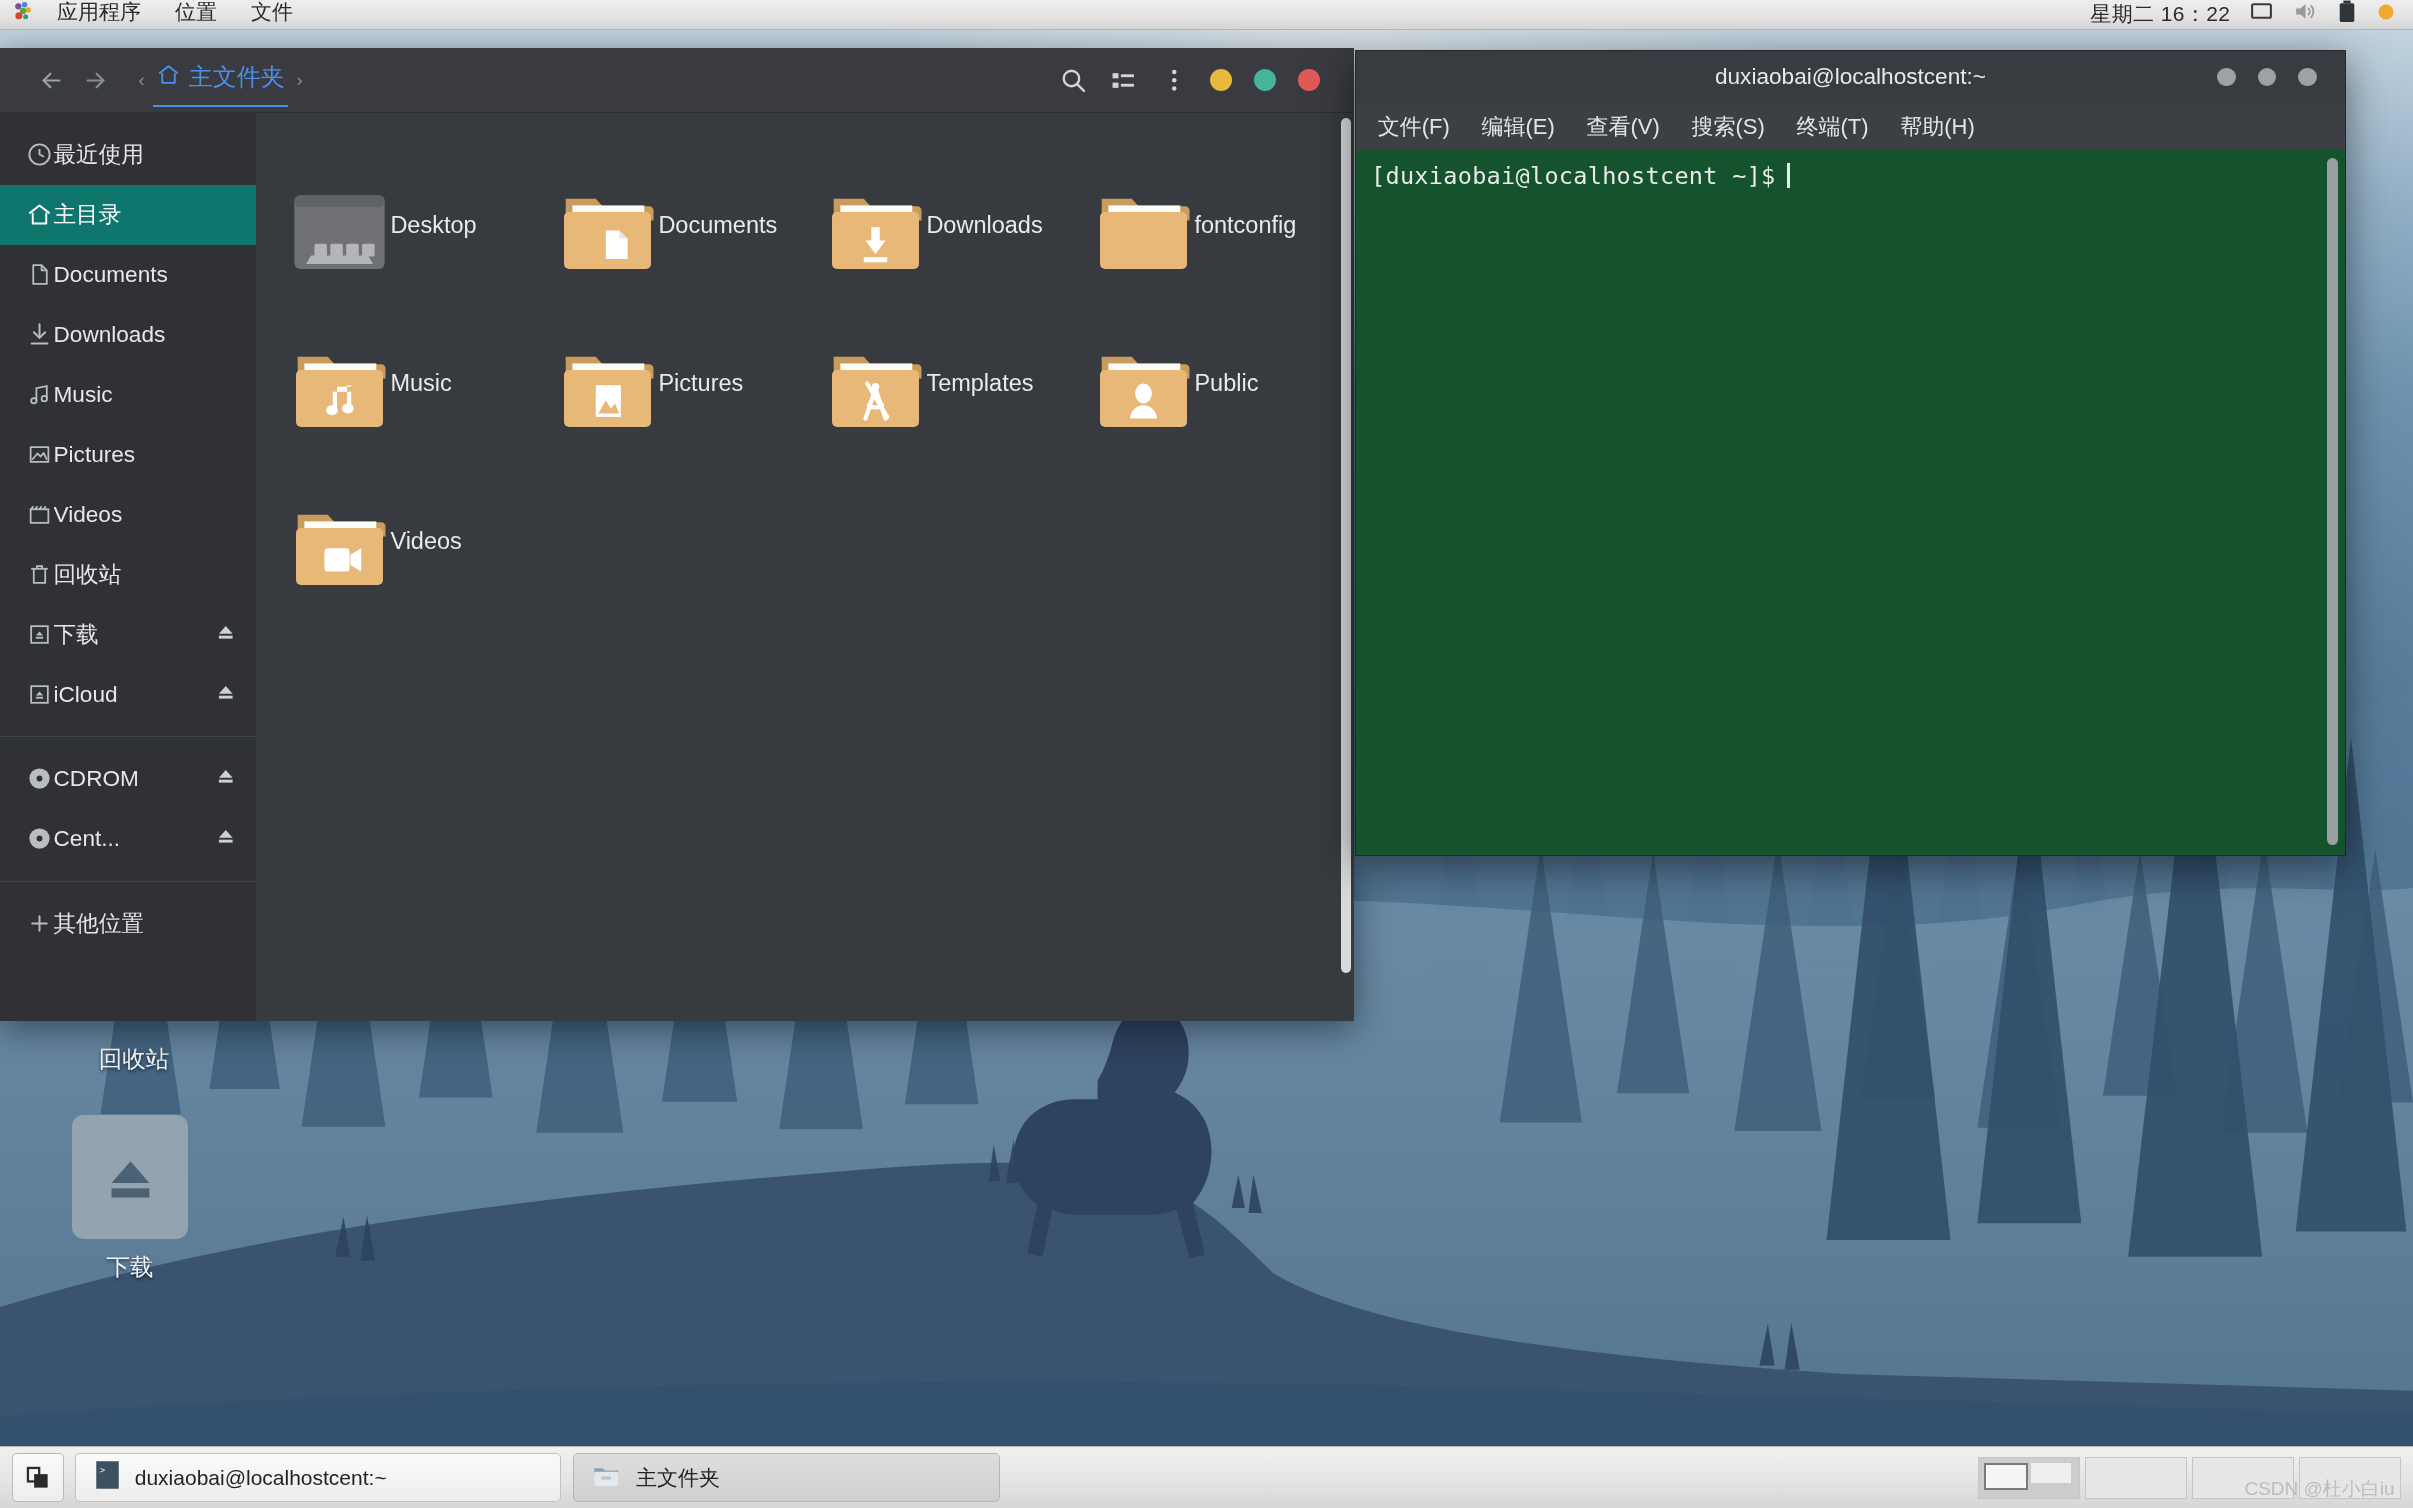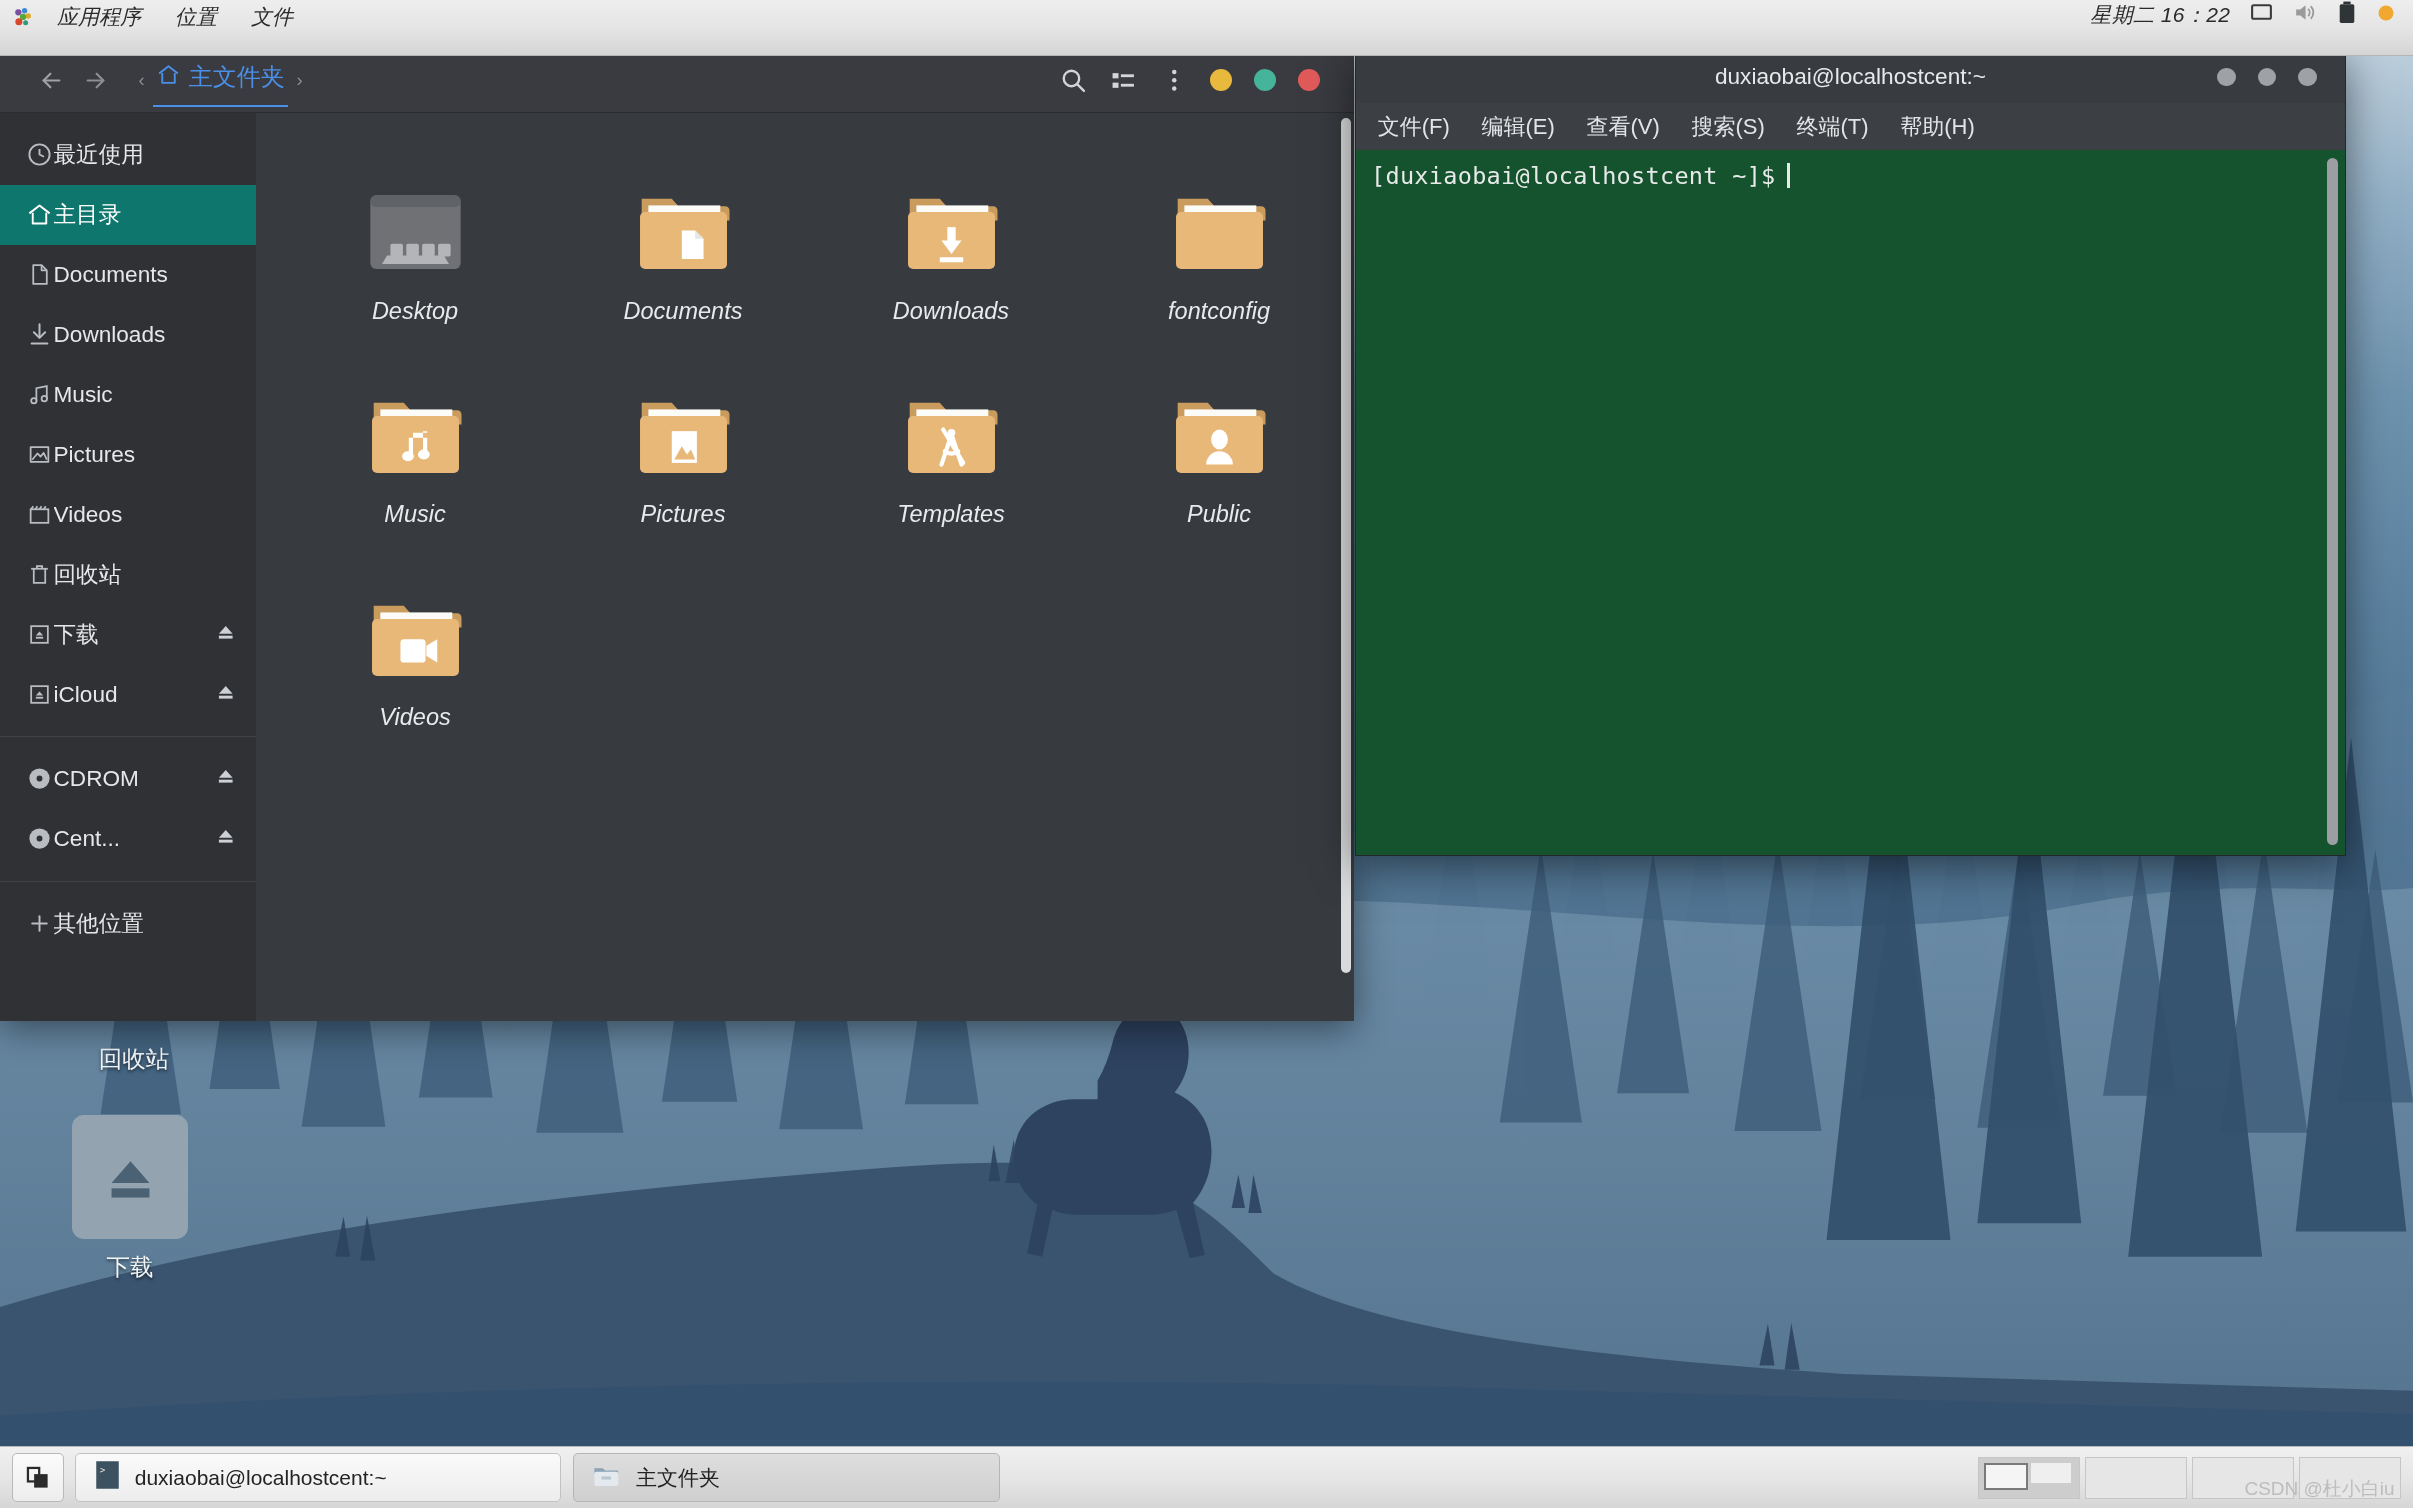--- a/index.html
+++ b/index.html
@@ -16,25 +16,25 @@
   .wall-sky {
     position:absolute; inset:0;
     background:
       radial-gradient(754px 436px at 55% 8%, #e9eef2 0%, #cfdbe4 28%, rgba(160,186,205,0) 62%),
       linear-gradient(180deg, #cbd9e3 0%, #93b0c6 13%, #6e93ae 26%, #5c82a0 40%, #4d7291 56%, #44637f 72%, #3d566e 88%, #3a5066 100%);
   }
   .wall svg { position:absolute; left:0; top:0; width:2413px; height:1508px; display:block; }
 
   
   .toppanel {
-    position:absolute; left:0; top:0; width:2413px; height:56px;
+    position:absolute; left:0; top:0; width:2413px; height:30px;
     background:linear-gradient(180deg,#eeeeee 0%,#e4e4e4 55%,#d4d4d4 100%);
     border-bottom:0.8px solid #b4b4b4;
-    display:flex; align-items:flex-start; z-index:60;
-    font-size:21px; color:#2b2b2b;font-style:italic;
+    display:flex; align-items:flex-end; z-index:60;
+    font-size:21px; color:#2b2b2b;
   }
   .tp-left { display:flex; align-items:center; gap:0px; padding-left:10px; }
   .tp-menu { padding:3.4px 17px; white-space:nowrap; }
   .tp-right { margin-left:auto; display:flex; align-items:center; gap:18.4px; padding-right:17px; }
   .tp-clock { font-size:21px; letter-spacing:0.4px; white-space:nowrap; }
   .gnome-foot { width:25px; height:25px; position:relative; margin-right:5px; }
 
   
   .fmwin {
     position:absolute; left:0; top:48px; width:1354px; height:973px;
@@ -78,21 +78,21 @@
   .side-item.sel .side-ico { color:#fff; }
   .side-label { overflow:hidden; text-overflow:ellipsis; }
   .side-eject { margin-left:auto; color:#cdd0d4; }
   .side-sep { height:0.8px; background:#3f4247; margin:11.7px 0; }
 
   .fm-main { flex:1; background:#373a3e; position:relative; overflow:hidden; }
   .grid {
     display:flex; flex-wrap:wrap; align-content:flex-start;
     padding:27px 0 0 25px;
   }
-  .item { width:268px; padding:13.4px 8.4px 18.4px; display:flex; flex-direction:column; align-items:center;font-style:italic; }
+  .item { width:268px; padding:13.4px 8.4px 18.4px; display:flex; flex-direction:row; align-items:center; }
   .item-ico { height:126px; display:flex; align-items:flex-end; justify-content:center; }
   .item-label { margin-top:18.4px; color:#e9eaec; font-size:23.5px; text-align:center; }
   .fm-scroll {
     position:absolute; right:3.4px; top:5px; width:10px; height:855px;
     background:#d9dadb; border-radius:5px;
   }
 
   
   .termwin {
     position:absolute; left:1355px; top:50px; width:991px; height:806px; z-index:40;

